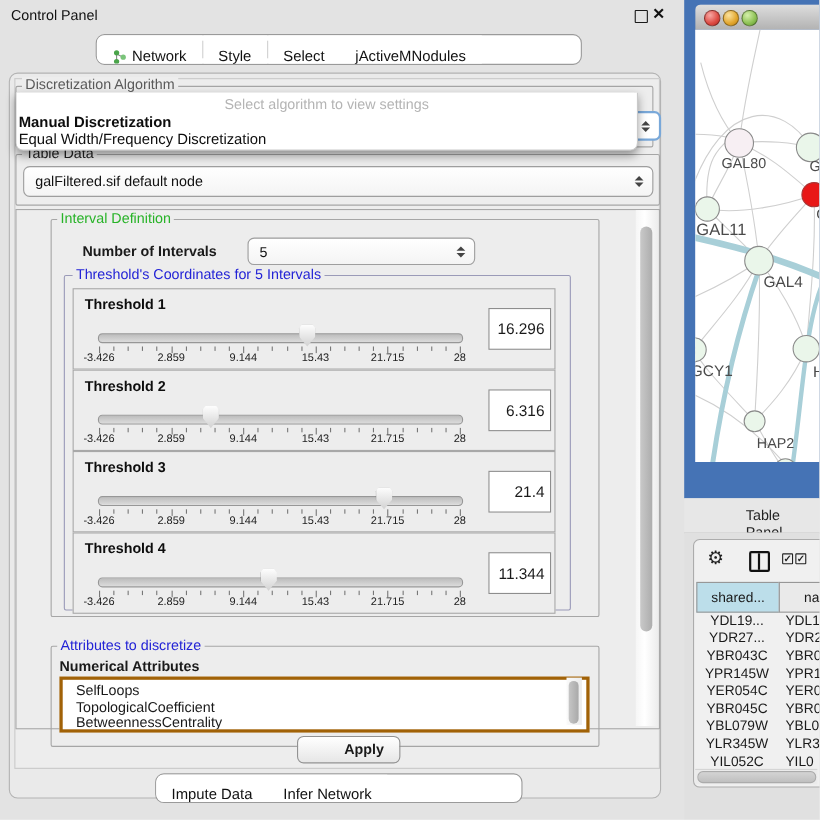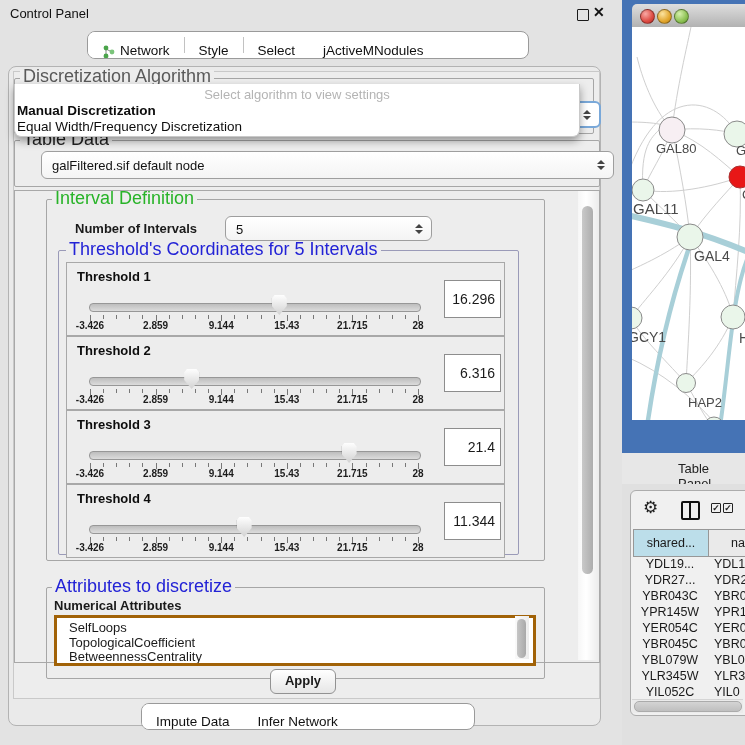--- a/index.html
+++ b/index.html
@@ -17,21 +17,21 @@
   #top-tabbar{left:87px;top:31px;width:440px;height:26px;}
   #bottom-tabbar{left:141px;top:703px;width:332px;height:25px;}
   .tab{display:flex;align-items:flex-end;gap:5px;padding:0 14px;font-size:13.5px;font-weight:normal;color:#111;background:#fff;white-space:nowrap;}
   .tab.sel{background:linear-gradient(#8b8b8b,#636363);color:#d8d8d8;}
   .tabsep{width:1px;background:#c2c2c2;margin:5px 0;}
 
   #outer-panel{left:8px;top:66px;width:591px;height:658px;background:#eaeaea;border:1px solid #b3b3b3;border-radius:8px;}
   #inner-panel{left:13px;top:71px;width:585px;height:626px;background:#ededed;border:1px solid #c9c9c9;}
 
   .groupbox{border:1px solid #a6a6a6;border-radius:2px;}
-  .grouplabel{position:absolute;font-size:18px;background:#ededed;padding:0 3px;line-height:13px;text-align:center;}
+  .grouplabel{position:absolute;font-size:13px;background:#ededed;padding:0 3px;line-height:13px;text-align:center;}
 
   
   #algo-group{left:14px;top:78px;width:578px;height:54px;}
   #algo-label{left:20px;top:70px;color:#5a5a5a;}
   #algo-combo{left:21px;top:101px;width:576px;height:23px;background:#fff;border:2px solid #79a8d9;border-radius:6px;}
 
   
   #popup{left:14px;top:84px;width:564px;height:52px;background:#fff;border:1px solid #c9c9c9;border-top:none;
          border-radius:0 0 7px 7px;box-shadow:0 4px 9px rgba(0,0,0,.38);z-index:30;}
   #popup-placeholder{top:3px;left:0;width:100%;text-align:center;color:#b4b4b4;font-size:13px;}
@@ -41,21 +41,21 @@
 
   
   #tdata-group{left:14px;top:140px;width:584px;height:45px;}
   #tdata-label{left:20px;top:133px;color:#222;}
   .combo{background:linear-gradient(#ffffff,#f4f4f4);border:1px solid #9e9e9e;border-radius:6px;font-size:13px;color:#111;}
   .combo .val{position:absolute;left:10px;top:50%;transform:translateY(-50%);}
   .spin{position:absolute;right:8px;top:50%;transform:translateY(-50%);display:flex;flex-direction:column;gap:2px;}
   .spin i{display:block;width:0;height:0;border-left:4px solid transparent;border-right:4px solid transparent;}
   .spin .up{border-bottom:4px solid #444;}
   .spin .dn{border-top:4px solid #444;}
-  #tdata-combo{left:21px;top:151px;width:571px;height:26px;margin-left:20px;}
+  #tdata-combo{left:21px;top:151px;width:571px;height:26px;}
 
   
   #scrollpane{left:14px;top:190px;width:584px;height:471px;background:#ededed;border:1px solid #a8a8a8;overflow:hidden;}
   #vscroll-track{left:578px;top:191px;width:20px;height:469px;background:linear-gradient(90deg,#f6f6f6,#ffffff 40%,#ededed);}
   #vscroll-thumb{left:582px;top:206px;width:11px;height:368px;background:linear-gradient(90deg,#c9c9c9,#adadad);border-radius:6px;}
 
   #interval-group{left:46px;top:199px;width:497px;height:360px;}
   #interval-label{left:52px;top:192px;color:#28b328;}
   #numint-label{left:75px;top:221px;font-size:13px;font-weight:bold;}
   #numint-combo{left:225px;top:216px;width:205px;height:23px;}
@@ -66,35 +66,35 @@
   .throw{position:absolute;left:0;width:437px;height:72px;background:#ededed;border:1px solid #a8a8a8;}
   .th-label{position:absolute;left:10px;top:6px;font-size:13px;font-weight:bold;color:#0d0d0d;}
   .track{position:absolute;left:22px;top:40px;width:330px;height:7px;border:1px solid #979797;border-radius:4px;
          background:linear-gradient(#bdbdbd,#dcdcdc);}
   .thumb{position:absolute;top:32px;width:15px;height:20px;background:linear-gradient(#fefefe,#d2d2d2);
          clip-path:polygon(18% 0,82% 0,100% 18%,100% 55%,50% 100%,0 55%,0 18%);
          filter:drop-shadow(0 0 1px rgba(0,0,0,.6));}
   .tick{position:absolute;width:1px;background:#777;}
   .tick.minor{height:4px;}
   .tick.major{height:6px;}
-  .ticklab{position:absolute;top:57px;transform:translateX(-50%);font-size:10px;font-weight:bold;color:#1c1c1c;white-space:nowrap;}
+  .ticklab{position:absolute;top:57px;transform:translateX(-50%);font-size:10px;font-weight:normal;color:#1c1c1c;white-space:nowrap;}
   .valbox{position:absolute;left:377px;top:17px;width:50px;height:36px;background:#fff;border:1px solid #8d8d8d;
           font-size:14px;text-align:right;line-height:36px;padding-right:5px;}
 
   
   #attr-group{left:46px;top:587px;width:497px;height:90px;}
   #attr-label{left:52px;top:580px;color:#2323d6;}
   #numattr-label{left:54px;top:598px;font-size:13px;font-weight:bold;}
   #attr-list{left:54px;top:615px;width:476px;height:45px;background:#fff;border:3px solid #a16207;overflow:hidden;}
   .attr-item{position:absolute;left:12px;font-size:13px;height:15px;white-space:nowrap;}
   #attrscroll-track{left:515px;top:616px;width:14px;height:43px;background:linear-gradient(90deg,#fafafa,#ececec);}
   #attrscroll-thumb{left:517px;top:619px;width:9px;height:39px;background:linear-gradient(90deg,#c6c6c6,#a9a9a9);border-radius:5px;}
 
   #apply-btn{left:270px;top:669px;width:64px;height:23px;background:linear-gradient(#ffffff,#e6e6e6);
-             border:1px solid #929292;border-radius:6px;font-size:13px;font-weight:bold;text-align:center;line-height:22px;}
+             border:1px solid #929292;border-radius:6px;font-size:13px;font-weight:bold;text-align:center;line-height:22px;padding-left:28px;}
 
   
   #netwin{left:622px;top:0;width:123px;height:453px;background:#4573b5;}
   #net-titlebar{left:632px;top:4px;width:113px;height:23px;background:linear-gradient(#dedede,#b2b2b2);
                 border-top-left-radius:5px;border-bottom:1px solid #8f8f8f;}
   .light{position:absolute;top:5px;width:13px;height:13px;border-radius:50%;border:1px solid rgba(0,0,0,.35);}
   #light-red{left:8px;background:radial-gradient(circle at 35% 30%,#f8a9a5,#dd4a42 60%,#b02a24);}
   #light-yellow{left:25px;background:radial-gradient(circle at 35% 30%,#fbe3a0,#e2a62d 60%,#b77f15);}
   #light-green{left:42px;background:radial-gradient(circle at 35% 30%,#d6f0ac,#8cc153 60%,#5f9430);}
   #net-canvas{left:632px;top:27px;width:113px;height:393px;background:#fff;overflow:hidden;}

